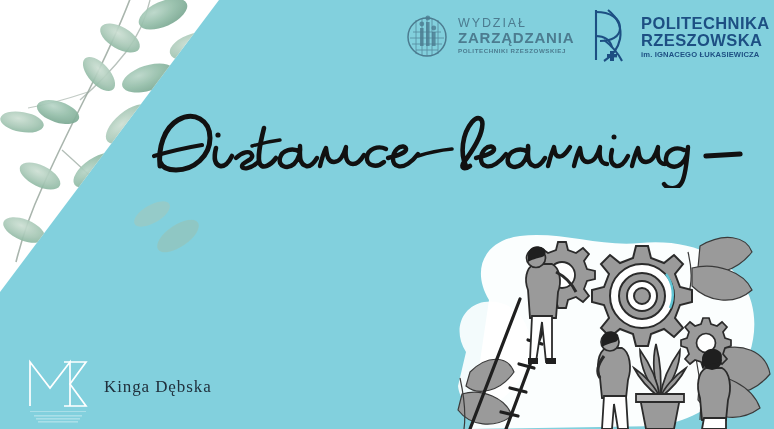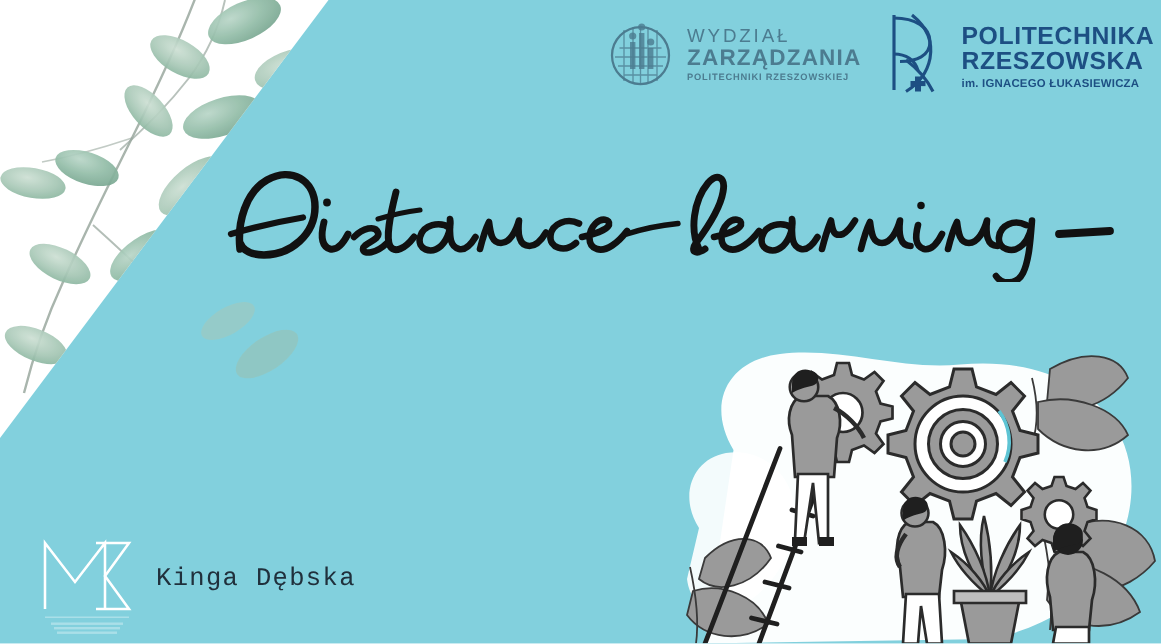--- a/index.html
+++ b/index.html
@@ -93,21 +93,21 @@
     letter-spacing: 4.6px;
     color: #1b2230;
     white-space: nowrap;
   }
 
   
   #author-name {
     position: absolute;
     left: 104px;
     top: 377px;
-    font-family: Liberation Mono, monospace;
+    font-family: Liberation Serif, serif;
     font-size: 17px;
     letter-spacing: 0.9px;
     color: #20303c;
     white-space: nowrap;
   }
   #monogram {
     position: absolute;
     left: 24px;
     top: 348px;
     width: 74px;

